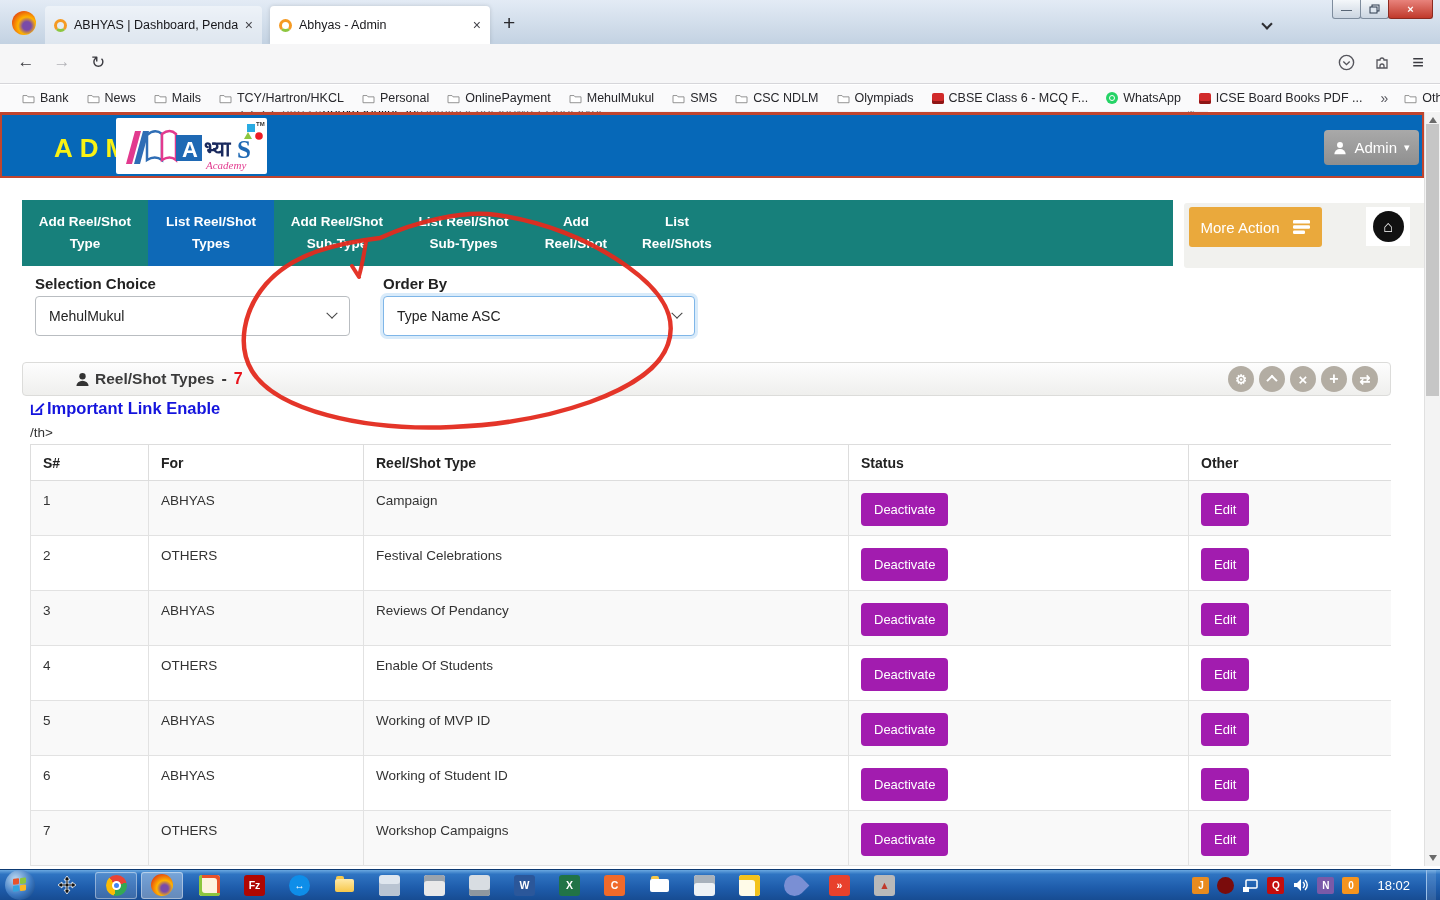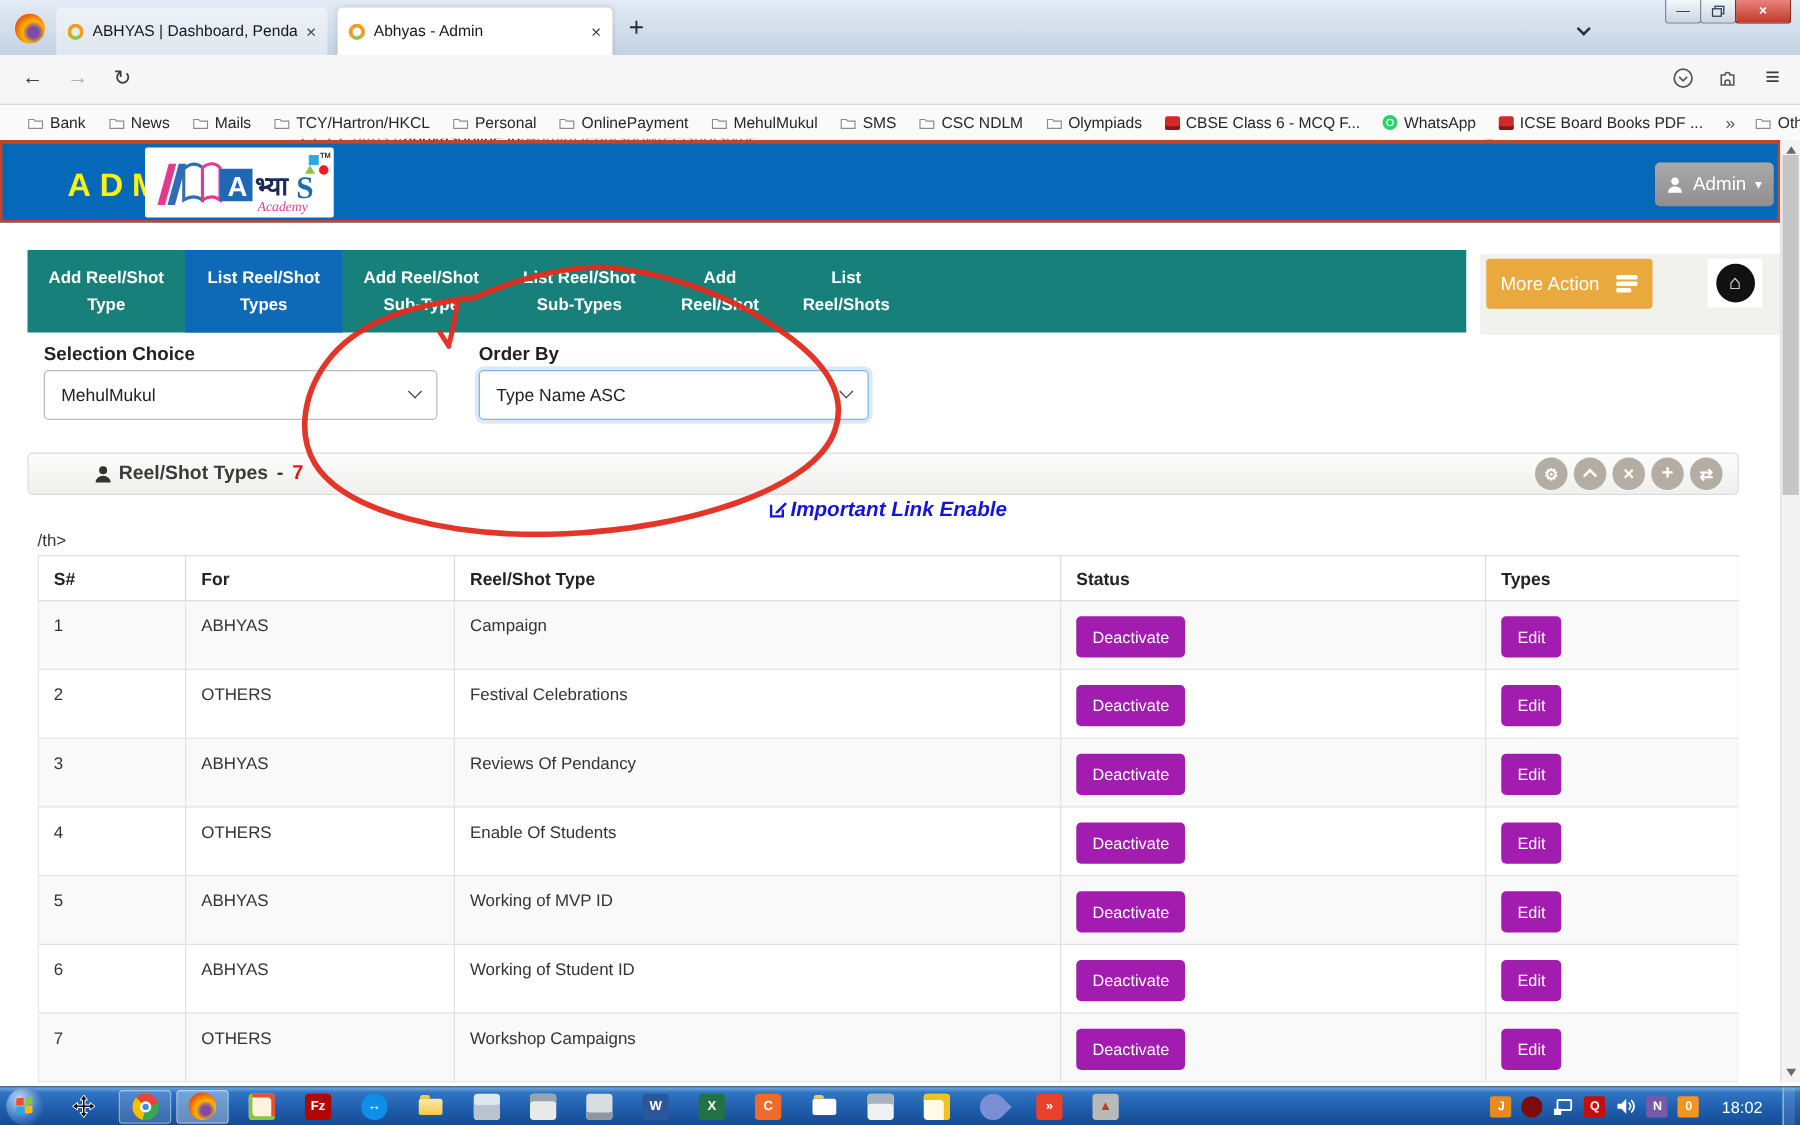--- a/index.html
+++ b/index.html
@@ -94,22 +94,22 @@
   .panel-title { font-size:15.5px; font-weight:bold; color:#3b3b3b; display:flex; align-items:center; gap:3px;}
   .panel-count { color:#e8131b; font-weight:bold; font-size:16px; margin-left:7px; }
   .panel-dash { margin-left:7px; color:#3b3b3b; font-weight:bold; }
   .circ-btns { margin-left:auto; display:flex; gap:5px; }
   .circ { width:26px; height:26px; border-radius:50%; background:#b3ada3; color:#fff; display:flex;
     align-items:center; justify-content:center; font-size:13px; font-weight:bold; }
   .circ .chev-up { width:8px; height:8px; border-left:2.5px solid #fff; border-top:2.5px solid #fff;
     transform:rotate(45deg) translate(1px,1px); }
 
   
-  .important { position:absolute; top:399px; left:30px; width:1361px; text-align:center;
-    color:#1414dd; font-weight:bold; font-size:16.5px;font-style:italic; }
+  .important { position:absolute; top:399px; left:30px; width:1361px; 
+    color:#1414dd; font-weight:bold; font-size:16.5px; }
   .stray { position:absolute; top:425px; left:30px; font-size:13.5px; color:#333; }
 
   
   .tbl-wrap { position:absolute; top:444px; left:30px; width:1361px; height:422px; overflow:hidden; }
   table { width:100%; border-collapse:collapse; table-layout:fixed; font-size:13.5px; color:#333; }
   th { text-align:left; font-size:14px; font-weight:bold; color:#222; padding:9px 12px;
     border:1px solid #ddd; height:36px; background:#fff; }
   td { padding:12px 12px 6px; border:1px solid #e2e2e2; height:55px; vertical-align:top; }
   tbody tr:nth-child(odd) { background:#f9f9f9; }
   .btn-m { background:#a21caf; color:#fff; border:none; border-radius:4px; padding:9px 13px;
@@ -399,21 +399,21 @@
           <col style="width:485px">
           <col style="width:340px">
           <col style="width:203px">
         </colgroup>
       <thead>
         <tr>
           <th>S#</th>
           <th>For</th>
           <th>Reel/Shot Type</th>
           <th>Status</th>
-          <th>Types</th>
+          <th>Other</th>
         </tr>
       </thead>
       <tbody>
         <tr>
           <td>1</td>
           <td>ABHYAS</td>
           <td>Campaign</td>
           <td><button class="btn-m">Deactivate</button></td>
           <td><button class="btn-m">Edit</button></td>
         </tr>

